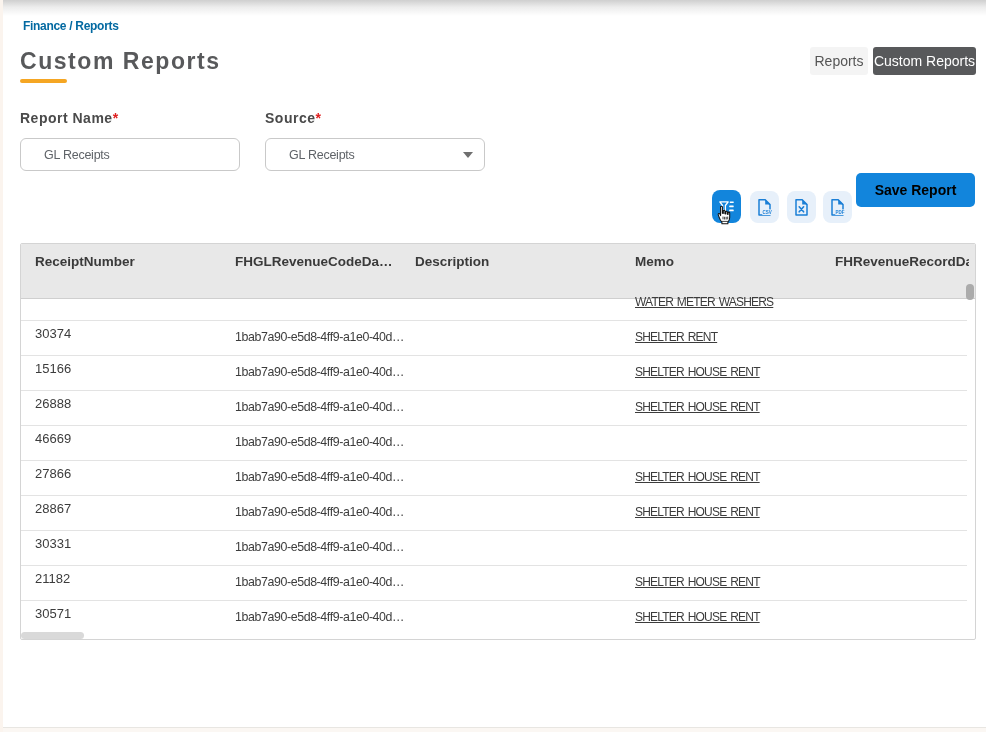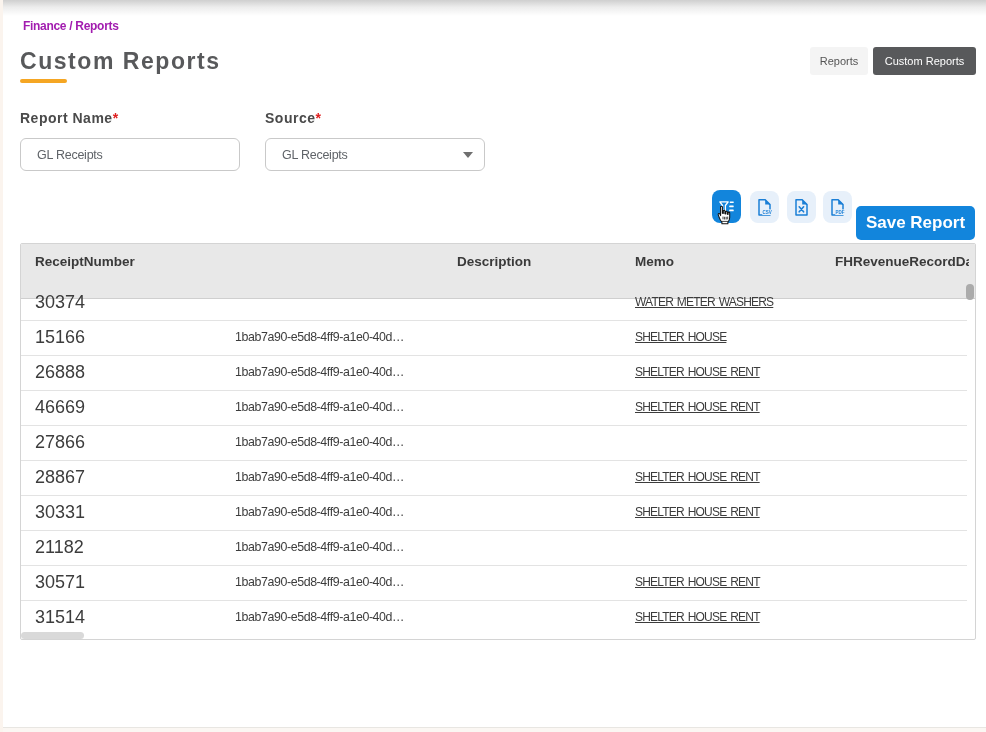--- a/index.html
+++ b/index.html
@@ -5,57 +5,57 @@
   * { margin:0; padding:0; box-sizing:border-box; }
   html,body { width:986px; height:732px; background:#ffffff; overflow:hidden;
     font-family:"Liberation Sans", sans-serif; position:relative; }
   .abs { position:absolute; }
 
   .top-shadow { left:0; top:0; width:986px; height:16px;
     background:linear-gradient(to bottom, #cfcfcf 0%, #ededed 45%, #ffffff 100%); }
   .left-shadow { left:0; top:0; width:3px; height:732px; background:#fbf4ee; z-index:3; }
 
   .breadcrumb { left:23px; top:19.5px; font-size:12px; line-height:12px; letter-spacing:-0.3px;
-    color:#a21caf; font-weight:bold; }
+    color:#0369a1; font-weight:bold; }
   .title { left:20px; top:50px; font-size:23px; line-height:23px; font-weight:bold;
     color:#58595b; letter-spacing:1.55px; }
   .title-bar { left:20px; top:79px; width:47px; height:4px; border-radius:2px; background:#f5a623; }
 
-  .tab { top:47px; height:28px; font-size:11px; border-radius:3px; color:#555555;
+  .tab { top:47px; height:28px; font-size:14px; border-radius:3px; color:#555555;
     display:flex; align-items:center; justify-content:center; }
   .tab1 { left:810px; width:58px; background:#f4f4f4; }
   .tab2 { left:873px; width:103px; background:#58595b; color:#ffffff; }
 
   .flabel { top:111px; font-size:14px; line-height:14px; font-weight:bold; color:#4a4a4a; letter-spacing:0.5px; }
   .flabel .req { color:#e02020; }
   .input { top:138px; height:33px; border:1px solid #c9c9c9; border-radius:6px; background:#fff;
-    font-size:12.5px; letter-spacing:-0.25px; color:#5f6368; display:flex; align-items:center; padding-left:16px; }
+    font-size:12.5px; letter-spacing:-0.25px; color:#5f6368; display:flex; align-items:center; padding-left:23px; }
 
   .sel-arrow { width:0; height:0; border-left:5.5px solid transparent; border-right:5.5px solid transparent;
     border-top:6px solid #6f6f6f; position:absolute; right:11px; top:13px; }
 
   .icon-btn { top:190px; width:29px; height:33px; border-radius:8px; display:flex;
     align-items:center; justify-content:center; }
   .light { background:#e7f0fa; height:32px; top:191px; }
-  .save-btn { left:856px; top:206px; width:119px; height:34px; background:#1285dc; color:#ffffff;
-    border-radius:5px; font-size:17px; font-weight:bold; display:flex; align-items:center; justify-content:center; }
+  .save-btn { left:856px; top:173px; width:119px; height:34px; background:#1285dc; color:#000000;
+    border-radius:5px; font-size:14px; font-weight:bold; display:flex; align-items:center; justify-content:center; }
 
   .tbl { left:20px; top:243px; width:956px; height:397px; border:1px solid #d4d4d4;
     border-radius:2px; background:#fff; overflow:hidden; }
   .thead { position:absolute; left:0; top:0; width:954px; height:55px; background:#e8e8e8;
     border-bottom:1px solid #cfcfcf; }
   .thead-clip { position:absolute; left:0; top:0; width:948px; height:41px; overflow:hidden; }
   .thead span { position:absolute; top:0; line-height:35px; font-size:13.5px; font-weight:bold; color:#3a3a3a; white-space:nowrap; }
   .row { position:absolute; left:0; width:946px; height:35px; }
   .row span { position:absolute; top:0; line-height:35px; white-space:nowrap; color:#3c3c3c; }
-  .row .c1 { font-size:18px; }
+  .row .c1 { font-size:13px;margin-top:31px; }
   .row .c2 { font-size:12.4px; letter-spacing:-0.4px; }
   .row .c4 { font-size:12px; letter-spacing:-0.8px; word-spacing:1.3px;text-decoration:underline; }
   .rsep { position:absolute; left:0; width:946px; height:1px; background:#e3e3e3; }
-  .c1 { left:14px; } .c2 { left:214px; } .c3 { left:436px; } .c4 { left:614px; } .c5 { left:814px; }
+  .c1 { left:14px; } .c2 { left:214px; } .c3 { left:394px; } .c4 { left:614px; } .c5 { left:814px; }
 
   .vthumb { left:966px; top:284px; width:8px; height:16px; background:#ababab; border-radius:4px; }
   .hthumb { left:21px; top:632px; width:63px; height:7px; background:#d9d9d9; border-radius:3.5px; }
 
   .footer-line { left:0; top:727px; width:986px; height:1px; background:#e8e6e2; }
   .footer { left:0; top:728px; width:986px; height:4px; background:#fbf7f3; }
 </style>
 </head>
 <body>
   <div class="abs top-shadow"></div>
@@ -112,34 +112,35 @@
       <rect x="8.3" y="12.4" width="9.4" height="5.6" fill="#e7f0fa"></rect>
       <text x="8.6" y="16.9" font-size="4.5" font-weight="bold" fill="#1b7fd6" font-family="Liberation Sans">PDF</text>
     </svg>
   </div>
   <div class="abs save-btn">Save Report</div>
 
   <div class="abs tbl">
     <div class="thead">
       <div class="thead-clip">
       <span class="c1">ReceiptNumber</span>
+      <span class="c2">FHGLRevenueCodeDa…</span>
       <span class="c3">Description</span>
       <span class="c4">Memo</span>
       <span class="c5">FHRevenueRecordDate</span>
       </div>
     </div>
     <div class="row" style="top:41px">
       <span class="c1">30374</span>
       <span class="c4">WATER METER WASHERS</span>
     </div>
     <div class="rsep" style="top:76px"></div>
     <div class="row" style="top:76px">
       <span class="c1">15166</span>
       <span class="c2">1bab7a90-e5d8-4ff9-a1e0-40d…</span>
-      <span class="c4">SHELTER HOUSE</span>
+      <span class="c4">SHELTER RENT</span>
     </div>
     <div class="rsep" style="top:111px"></div>
     <div class="row" style="top:111px">
       <span class="c1">26888</span>
       <span class="c2">1bab7a90-e5d8-4ff9-a1e0-40d…</span>
       <span class="c4">SHELTER HOUSE RENT</span>
     </div>
     <div class="rsep" style="top:146px"></div>
     <div class="row" style="top:146px">
       <span class="c1">46669</span>

